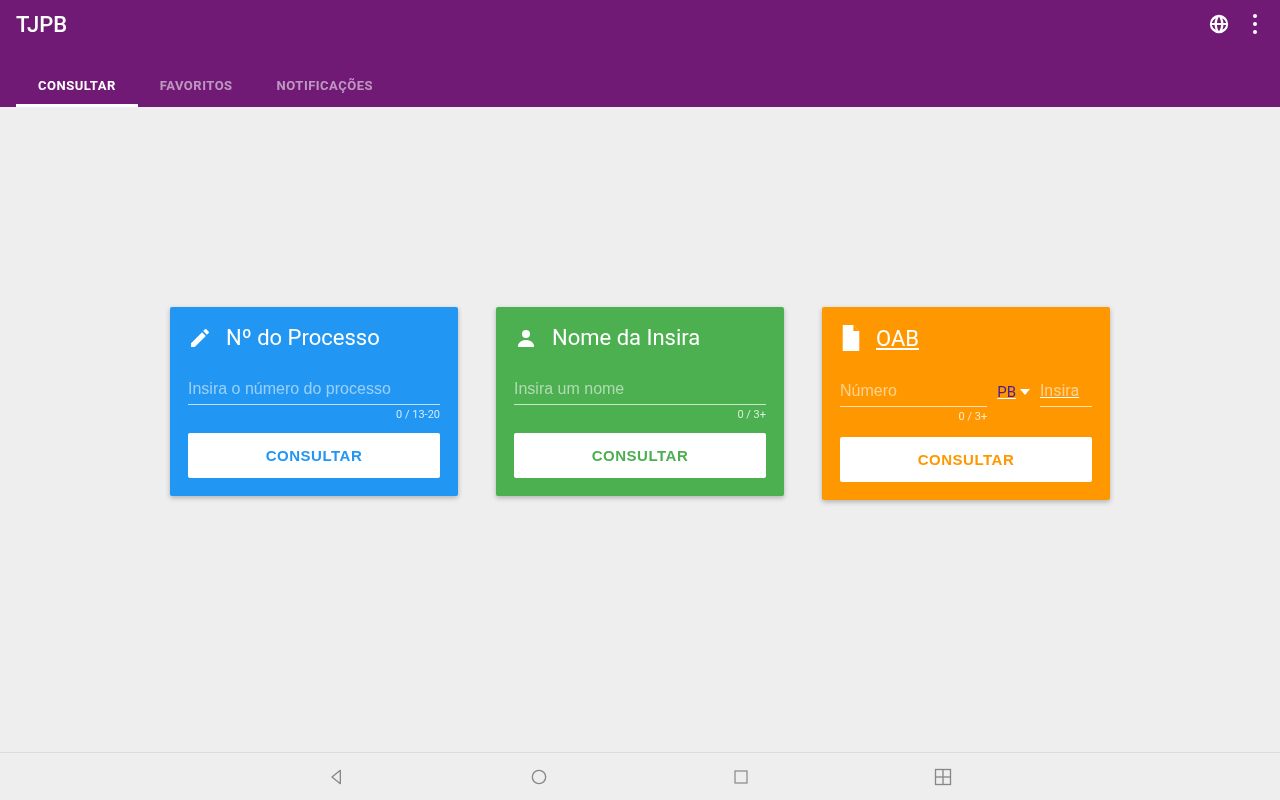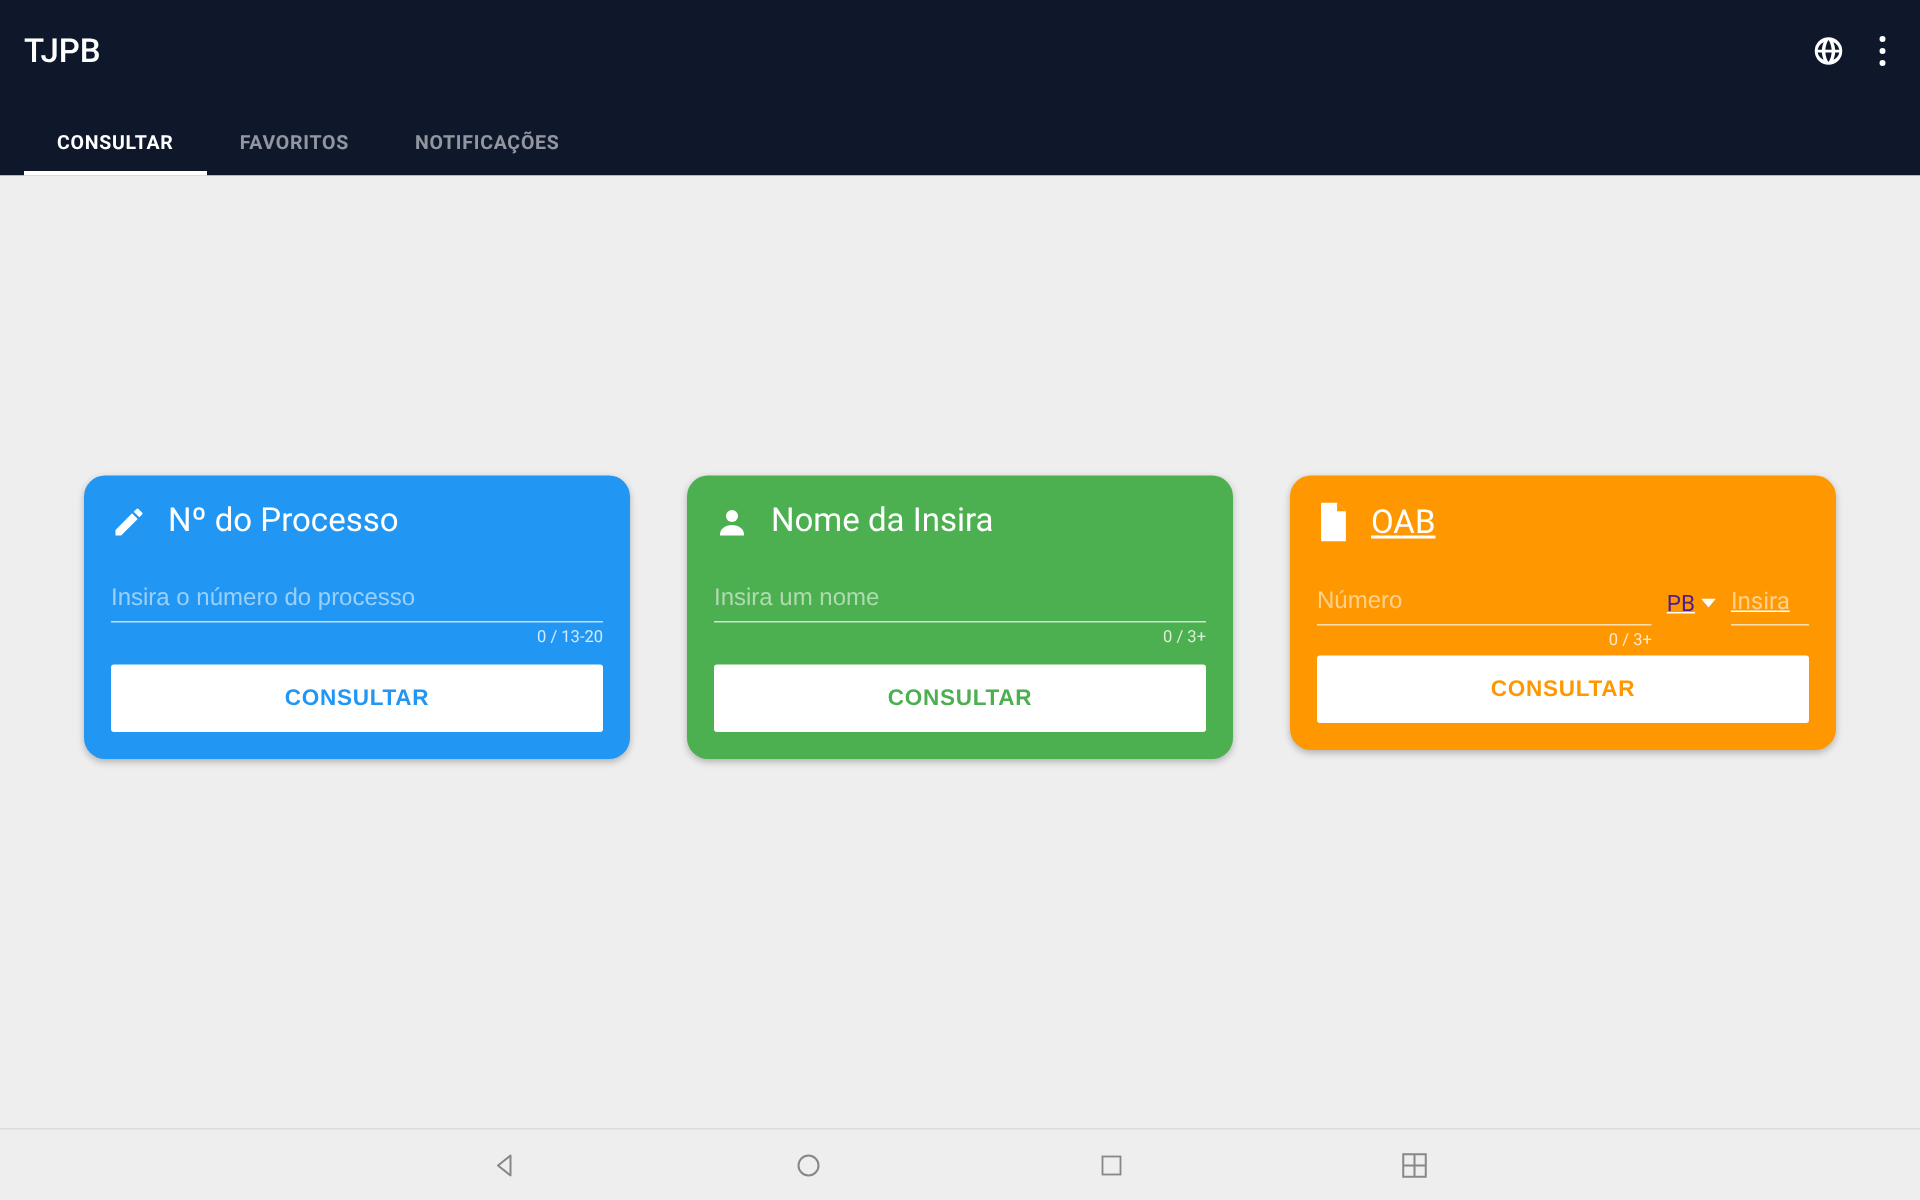--- a/index.html
+++ b/index.html
@@ -4,52 +4,52 @@
 <style>
   * { box-sizing: border-box; margin: 0; padding: 0; }
   html, body { width: 1280px; height: 800px; font-family: Roboto, Arial, sans-serif; background: #000; overflow: hidden; }
   .screen { width: 1280px; height: 800px; background: #eeeeee; position: relative; display: flex; flex-direction: column; }
 
   
   .status-bar { height: 20px; background: #0b4a8c; color: #fff; display: flex; justify-content: flex-end; align-items: center; padding: 0 8px; font-size: 12px; gap: 6px; }
   .status-bar .ico { display: inline-flex; align-items: center; }
 
   
-  .app-bar { background: #0f172a; color: #fff; padding: 14px 16px 0 16px; }
+  .app-bar { background: #701a75; color: #fff; padding: 4px 16px 0 16px; }
   .app-bar-top { display: flex; justify-content: space-between; align-items: center; height: 40px; }
   .app-title { font-size: 22px; font-weight: 500; }
   .app-actions { display: flex; gap: 22px; align-items: center; padding-right: 6px; }
 
   
   .tabs { display: flex; gap: 0; margin-top: 22px; }
   .tab { padding: 12px 22px 14px 22px; font-size: 13px; font-weight: 700; letter-spacing: 0.5px; color: rgba(255,255,255,0.55); cursor: pointer; position: relative; }
   .tab.active { color: #fff; }
   .tab.active::after { content: ""; position: absolute; left: 0; right: 0; bottom: 0; height: 3px; background: #fff; }
 
   
   .content { flex: 1; background: #eeeeee; display: flex; justify-content: center; align-items: flex-start; padding-top: 200px; gap: 38px; }
 
-  .card { width: 364px; border-radius: 14px; box-shadow: 0 2px 5px rgba(0,0,0,0.25); padding: 18px 18px 18px 18px; color: #fff; position: relative; }
+  .card { width: 288px; border-radius: 2px; box-shadow: 0 2px 5px rgba(0,0,0,0.25); padding: 18px 18px 18px 18px; color: #fff; position: relative; }
   .card-blue   { background: #2196f3; }
   .card-green  { background: #4caf50; }
   .card-orange { background: #ff9800; text-decoration: underline; }
 
   .card-header { display: flex; align-items: center; gap: 14px; margin-bottom: 26px; }
   .card-title { font-size: 22px; font-weight: 400; }
 
   .field-row { position: relative; margin-bottom: 28px; }
   .field-input {
     width: 100%; background: transparent; border: none; border-bottom: 1px solid rgba(255,255,255,0.7);
     color: #fff; font-size: 16px; padding: 4px 0 6px 0; outline: none;
   }
   .field-input::placeholder { color: rgba(255,255,255,0.55); }
   .counter { position: absolute; right: 0; top: 100%; margin-top: 3px; font-size: 11px; color: rgba(255,255,255,0.8); }
 
   
-  .oab-row { display: flex; align-items: flex-end; gap: 10px; margin-bottom: 20px; position: relative; }
+  .oab-row { display: flex; align-items: flex-end; gap: 10px; margin-bottom: 30px; position: relative; }
   .oab-num { flex: 1; position: relative; }
   .oab-num .counter { right: 0; }
   .oab-select { display: flex; align-items: center; gap: 4px; font-size: 15px; color: #4c1d95; padding-bottom: 6px; cursor: pointer; }
   .oab-letra { width: 52px; border-bottom: 1px solid rgba(255,255,255,0.7); color: rgba(255,255,255,0.55); font-size: 16px; padding: 4px 0 6px 0; }
 
   .card-button {
     width: 100%; background: #fff; border: none; padding: 14px 0; font-size: 15px; font-weight: 700;
     letter-spacing: 0.5px; cursor: pointer; border-radius: 2px;
   }
   .card-blue   .card-button { color: #2196f3; }

